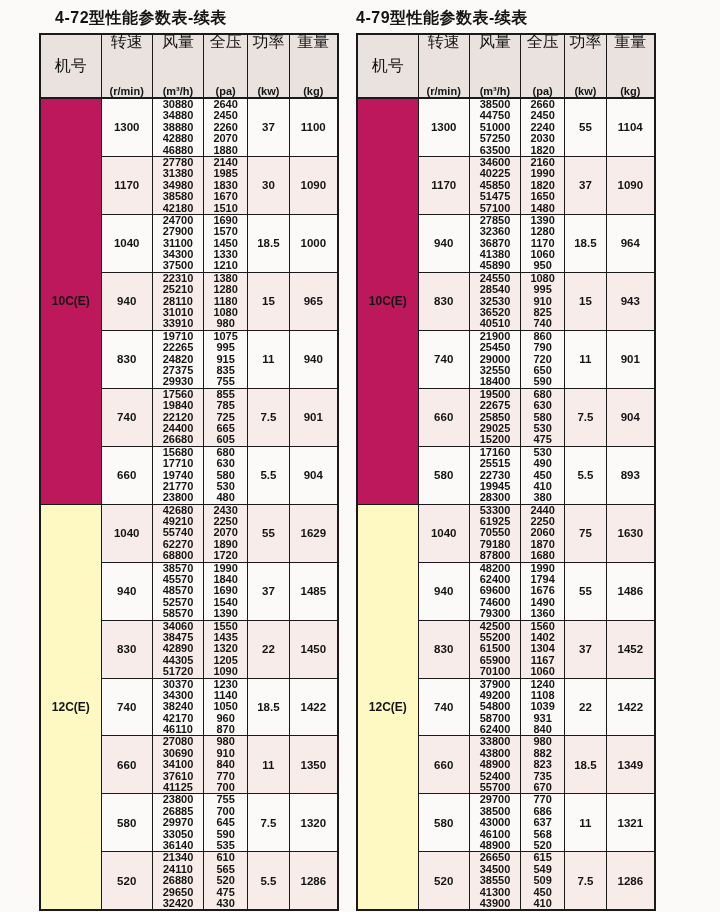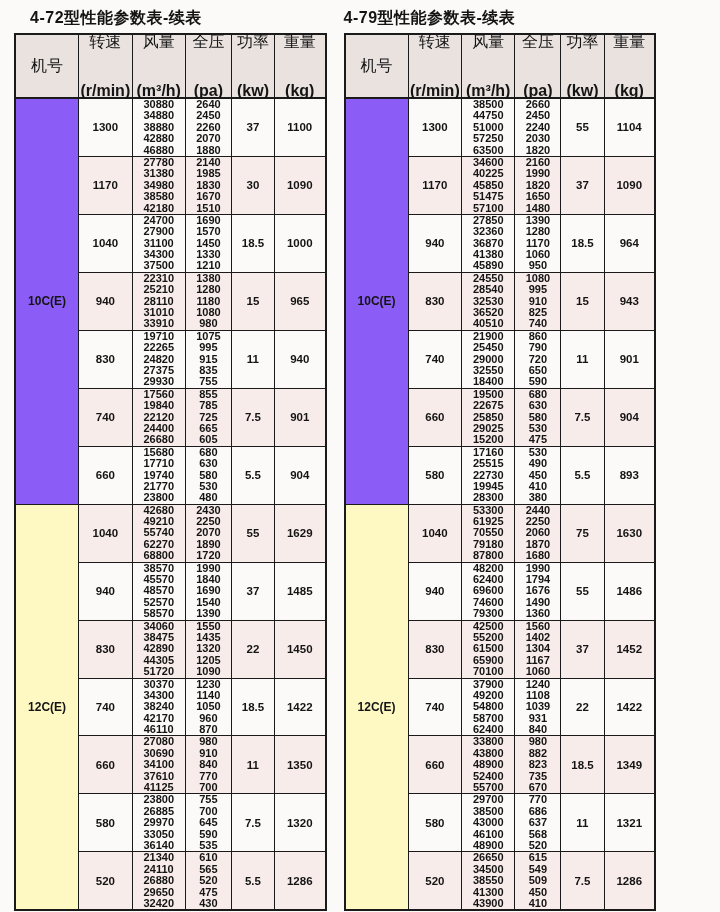--- a/index.html
+++ b/index.html
@@ -3,43 +3,43 @@
 <meta charset="utf-8">
 <style>
   * { box-sizing: border-box; }
   html,body { margin:0; padding:0; }
   body {
     width:720px; height:912px;
     background:#fbfaf9;
     font-family:"Liberation Sans", sans-serif;
     color:#141414;
   }
-  .page { width:672px; height:912px; overflow:hidden; }
+  .page { width:672px; height:912px; overflow:hidden;padding-left:25px; }
   .tables-row { display:flex; gap:17px; padding:6px 16px 0 14px; }
   .table-block { flex:1; min-width:0; }
   .table-title {
     font-size:16px; font-weight:bold; margin:2px 0 4px 16px;
     letter-spacing:0.5px; white-space:nowrap;
   }
   .table-block:nth-child(2) .table-title { margin-left:0; }
   table.perf {
     border-collapse:collapse; width:100%; table-layout:fixed;
     border:2.5px solid #1a1a1a;
   }
   table.perf th, table.perf td {
     border:1.5px solid #1a1a1a; padding:0; text-align:center; vertical-align:middle;
   }
   table.perf thead th {
     background:var(--header-bg,#e9e2df);
     height:37px; font-weight:bold; border-bottom:2px solid #1a1a1a;
   }
   .h-main { font-size:16px; line-height:14px; font-weight:normal; }
-  .h-sub  { font-size:16px; line-height:12px; font-weight:bold;margin-top:36px; }
+  .h-sub  { font-size:11px; line-height:12px; font-weight:bold;margin-top:36px; }
   td.num  { font-size:11.5px; font-weight:bold; }
-  td.machine { font-size:12px; font-weight:bold; background:#8b5cf6; }
+  td.machine { font-size:12px; font-weight:bold; background:#be185d; }
   td.stack { padding:1px 0 2px 0; }
   .stack .v { height:11.4px; line-height:11.4px; font-size:11px; font-weight:bold; }
   tr.pink td { background:var(--pink,#f8ecea); }
   tr.pink td.machine { background:#fef9c3; }
 </style>
 </head>
 <body>
 
 <div class="page">
   <div class="tables-row">

